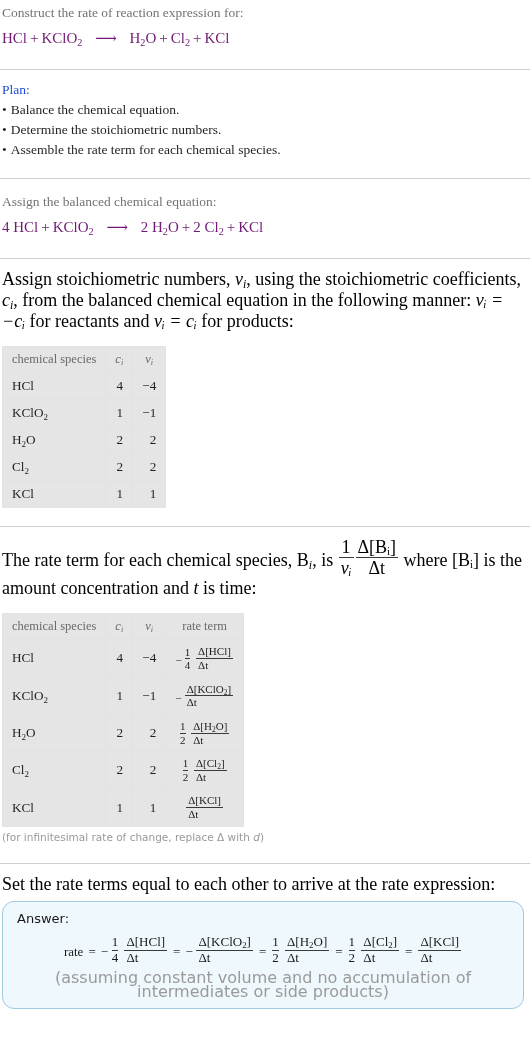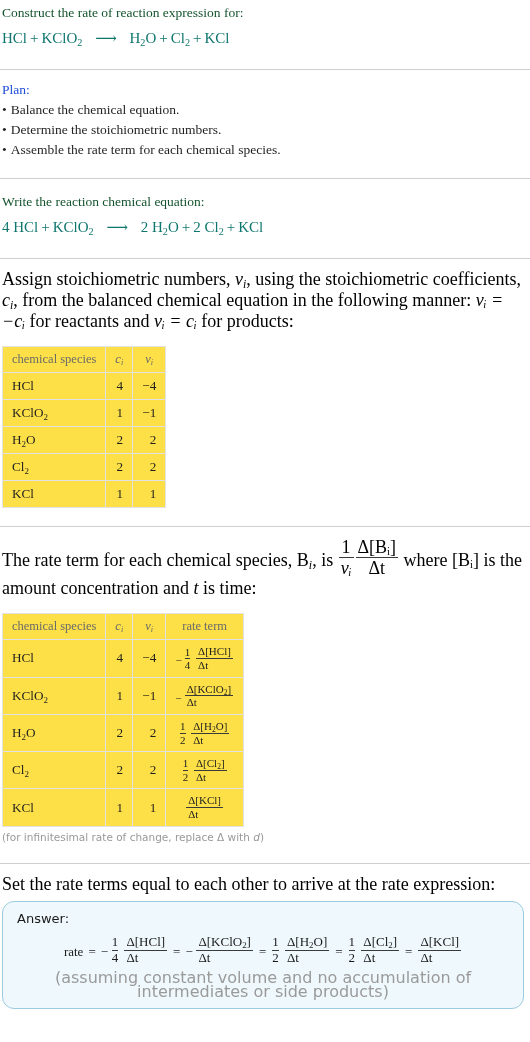--- a/index.html
+++ b/index.html
@@ -12,27 +12,27 @@
     font-family: "Liberation Serif", "DejaVu Serif", serif;
     color: #3c3c3c;
     -webkit-font-smoothing: antialiased;
   }
   .page { width: 530px; position: relative; }
 
   .sec { padding: 0 2px; }
 
   .prompt-label {
     font-size: 13.5px;
-    color: #14532d;
+    color: #737373;
     line-height: 19px;
     padding-top: 3px;
   }
   .equation-line {
     font-size: 15px;
-    color: #0f766e;
+    color: #701a75;
     line-height: 26px;
     padding-top: 3px;
     white-space: nowrap;
   }
   .equation-line .arrow { padding: 0 9px; font-size: 15px; }
   .plus { padding: 0 3px; }
 
   sub { font-size: 0.68em; vertical-align: -0.28em; line-height: 0; }
 
   hr.rule {
@@ -70,21 +70,21 @@
     line-height: 1.12;
     margin: 0 1px;
   }
   .frac .num { display: block; padding: 0 2px; }
   .frac .den { display: block; border-top: 1px solid #3a3a3a; padding: 0 2px; }
 
   table.dtable {
     border-collapse: collapse;
     font-size: 13.2px;
     color: #1f1f1f;
-    background: #fde047;
+    background: #e5e5e5;
   }
   table.dtable td, table.dtable th {
     border: 1px solid #e2e2e2;
     padding: 5px 9px;
     font-weight: normal;
     vertical-align: middle;
   }
   table.dtable thead td {
     color: #6a6a6a;
     font-size: 12.5px;
@@ -186,21 +186,21 @@
         <div class="plan-item"><span class="bullet">•</span><span>Determine the stoichiometric numbers.</span></div>
         <div class="plan-item"><span class="bullet">•</span><span>Assemble the rate term for each chemical species.</span></div>
       </div>
   </div>
 
   <div class="spacer18"></div>
   <hr class="rule">
 
   <div class="sec">
     <div class="spacer10"></div>
-    <div class="prompt-label">Write the reaction chemical equation:</div>
+    <div class="prompt-label">Assign the balanced chemical equation:</div>
     <div class="equation-line">
       <span id="bal-reactants"><span>4&nbsp;HCl</span><span class="plus">+</span><span>KClO<sub>2</sub></span></span>
       <span class="arrow">⟶</span>
       <span id="bal-products"><span>2&nbsp;H<sub>2</sub>O</span><span class="plus">+</span><span>2&nbsp;Cl<sub>2</sub></span><span class="plus">+</span><span>KCl</span></span>
     </div>
   </div>
 
   <div class="spacer18"></div>
   <hr class="rule">
 

